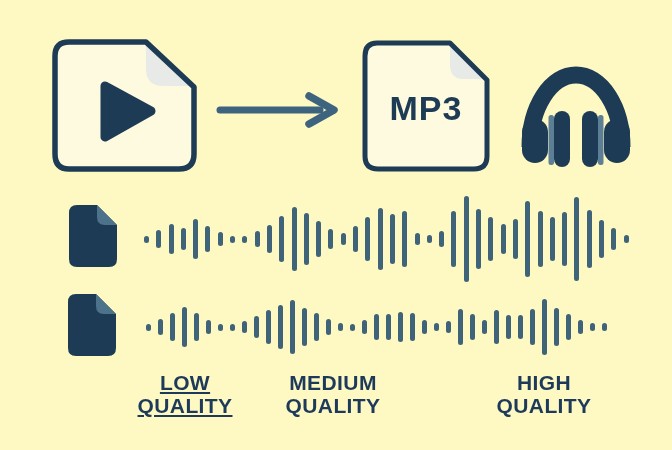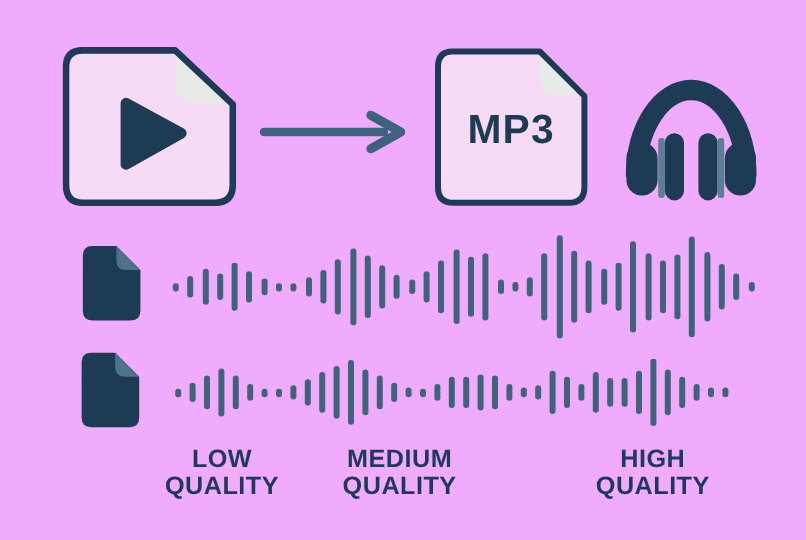--- a/index.html
+++ b/index.html
@@ -1,19 +1,19 @@
 <!DOCTYPE html>
 <html><head>
 <meta charset="utf-8">
 <style>
   html,body{margin:0;padding:0;}
   .canvas{
     position:relative;
     width:672px;height:450px;
-    background:#f0abfc;
+    background:#fef9c3;
     overflow:hidden;
     font-family:"Liberation Sans", sans-serif;
   }
   .abs{position:absolute;}
 
   
   .video-file{left:52px;top:39px;width:145px;height:133px;}
   .arrow{left:214px;top:91px;width:132px;height:38px;}
   .mp3-file{left:362px;top:40px;width:128px;height:132px;}
   .mp3-label{
@@ -40,21 +40,21 @@
 
   
   .quality-label{
     top:371px;width:170px;
     text-align:center;
     font-size:21px;font-weight:700;line-height:23px;
     letter-spacing:0.4px;
     color:#1e3a5b;
     white-space:pre-line;
   }
-  .label-low{left:100px;}
+  .label-low{left:100px;text-decoration:underline;}
   .label-medium{left:248px;}
   .label-high{left:459px;}
 </style>
 </head>
 <body>
 
 <div class="canvas">
 
   <svg class="abs video-file" viewBox="0 0 145 133">
     <path d="M94 5 L138 47 H112 Q94 47 94 30 Z" fill="#c9d2d6"></path>

